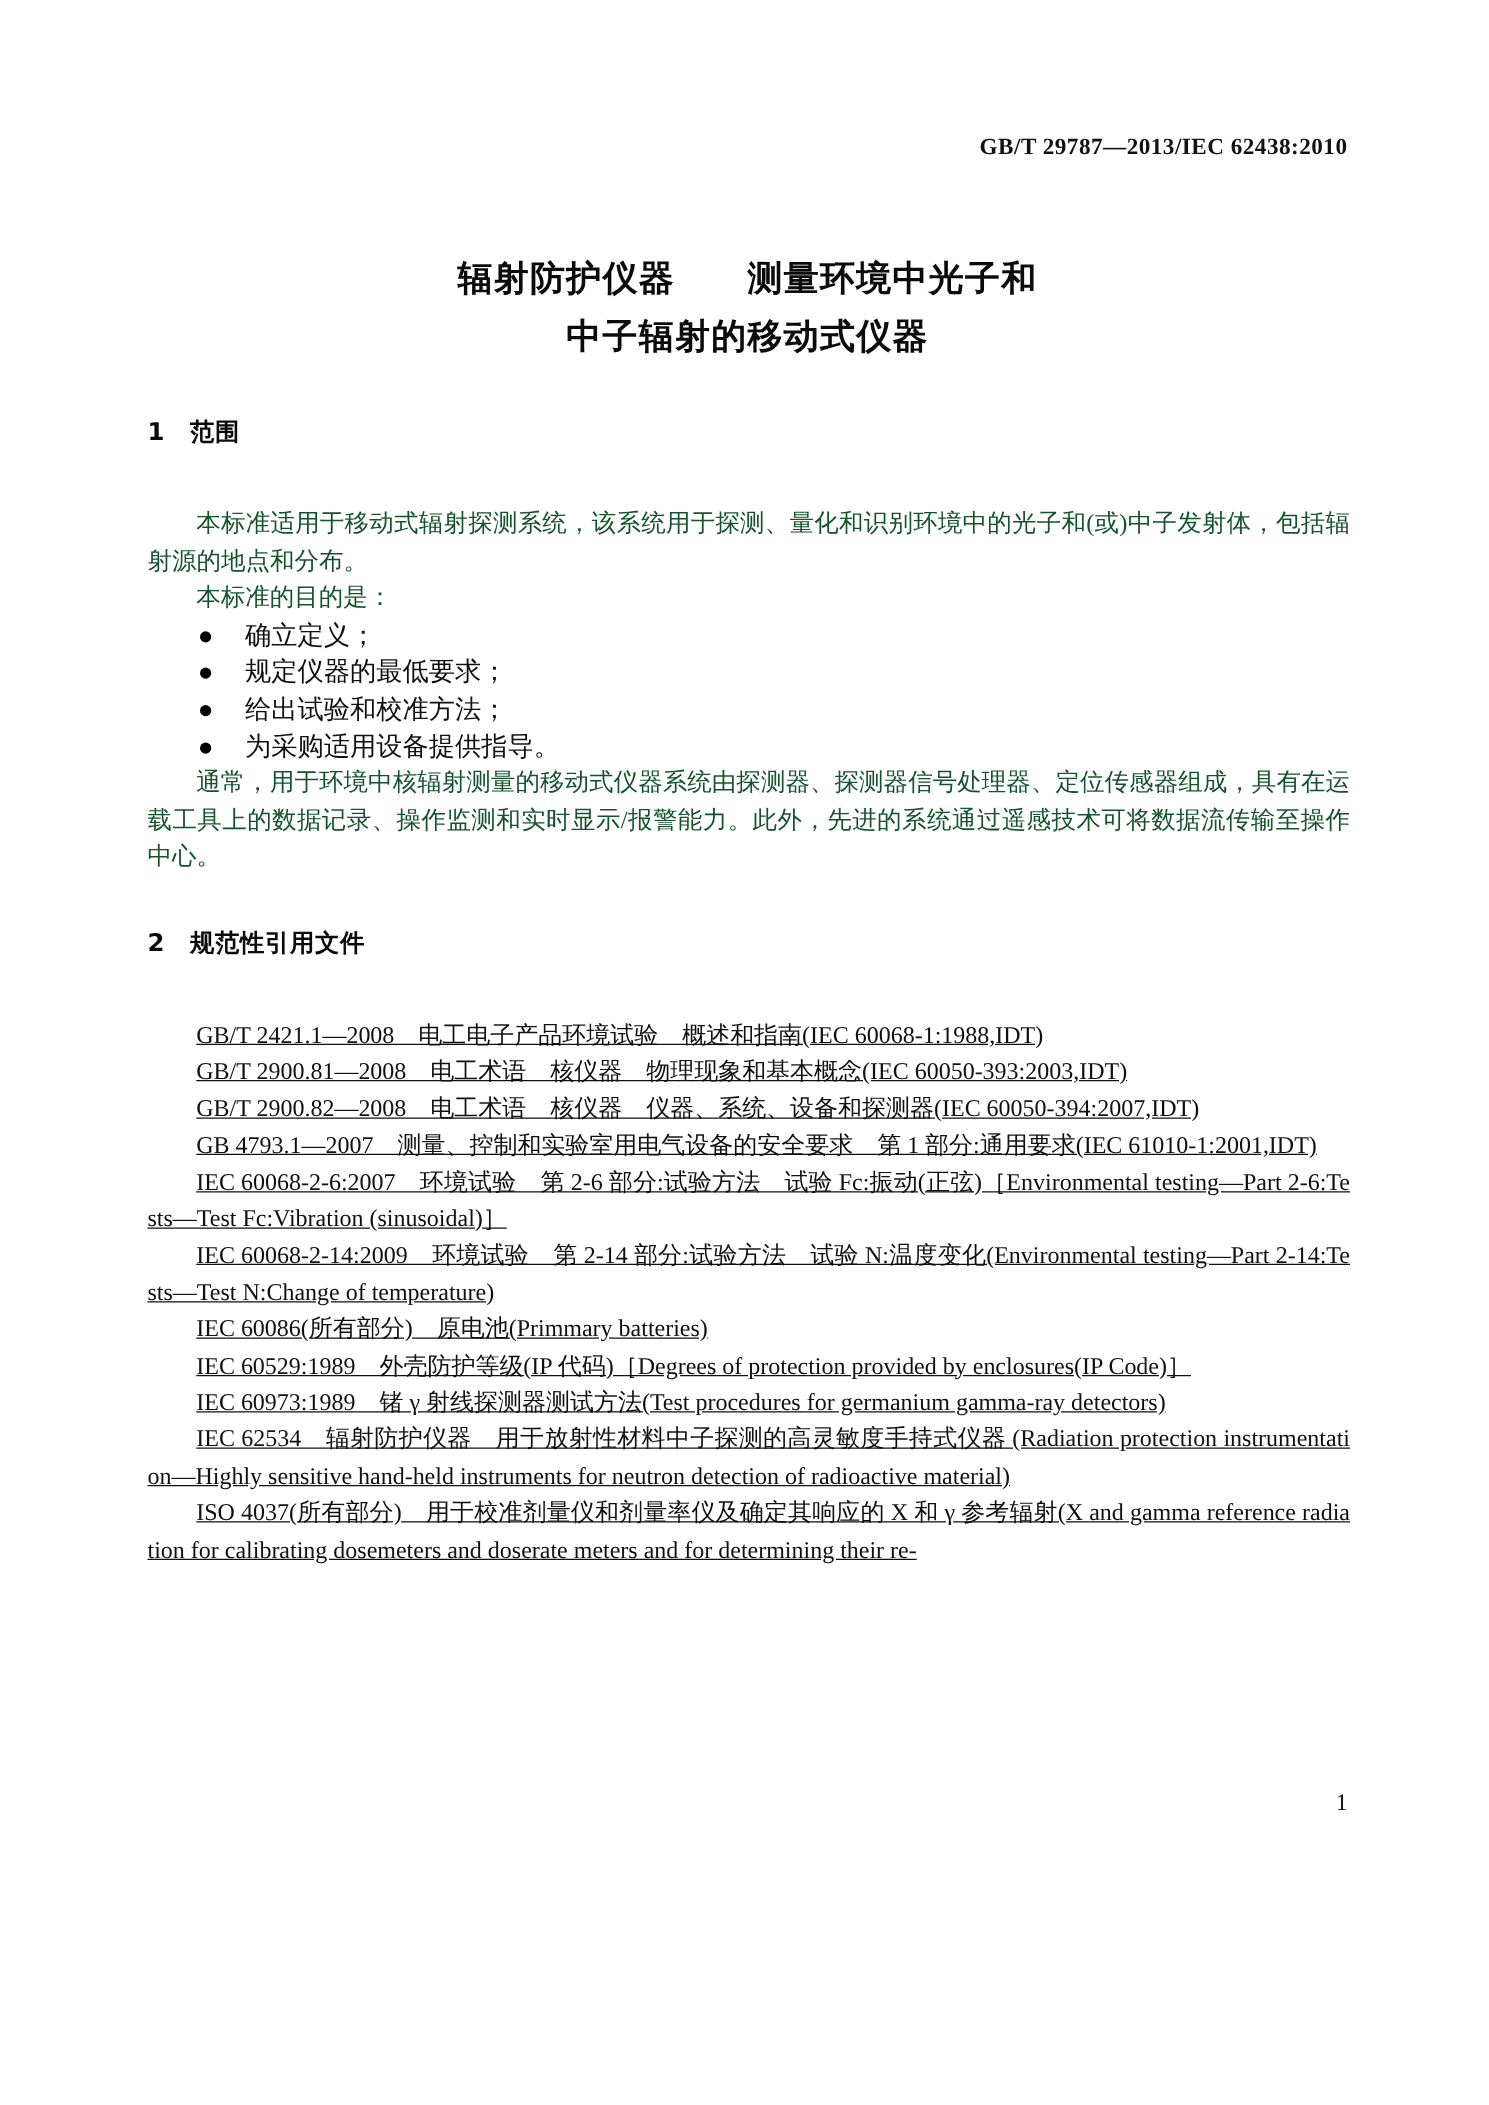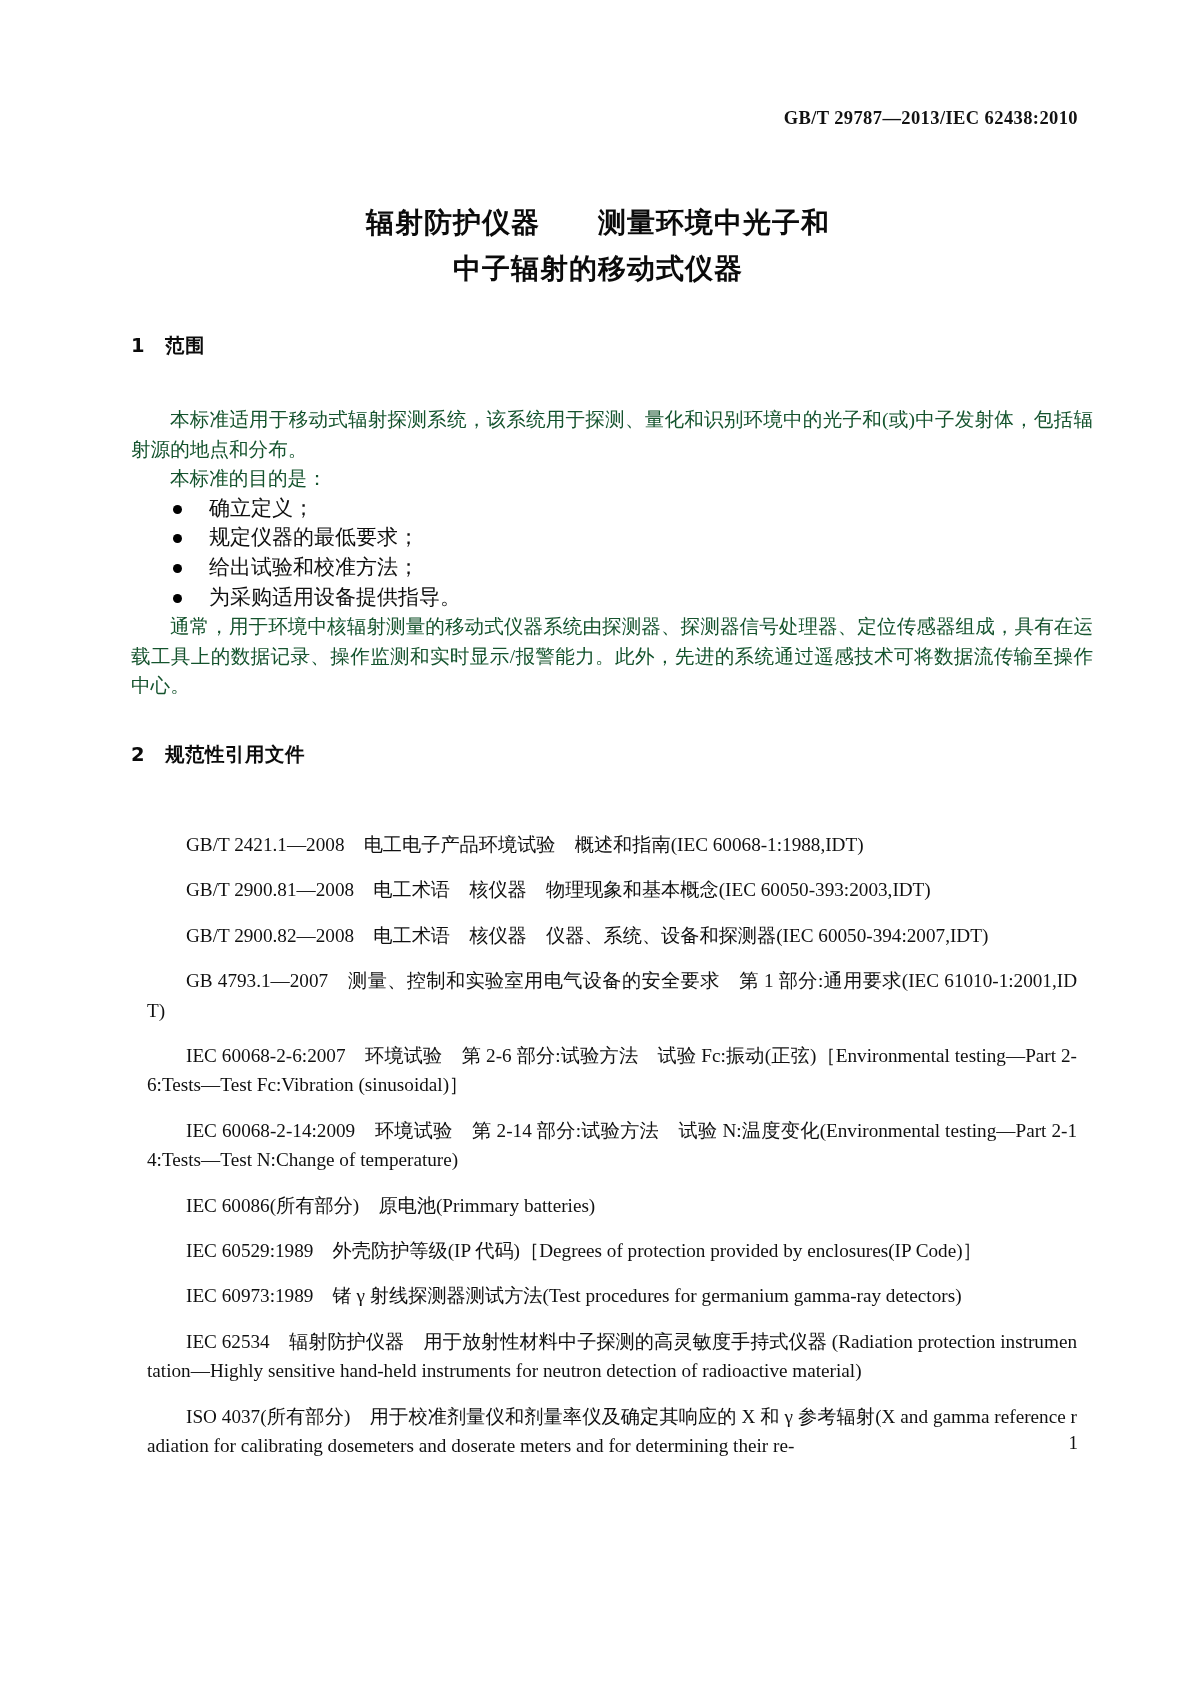--- a/index.html
+++ b/index.html
@@ -51,21 +51,21 @@
     font-size: 28px;
     line-height: 46px;
     letter-spacing: 1px;
     color: #0b0b0b;
   }
   .doc-title .tline { display: block; white-space: pre; }
 
   
   .content {
     position: absolute;
-    left: 131px;
+    left: 118px;
     top: 332px;
     width: 962px;
     font-size: 19.4px;
   }
 
   h2.sec {
     font-family: "DejaVu Sans", "Liberation Sans", sans-serif;
     font-weight: bold;
     font-size: 19.5px;
     margin: 0;
@@ -110,30 +110,31 @@
     left: 42px;
     top: 11px;
     width: 9px;
     height: 9px;
     background: #000;
     border-radius: 50%;
   }
 
   
   p.ref {
-    margin: 16px;
+    margin: 0;
     padding: 0;
     font-family: "Liberation Serif", "DejaVu Serif", serif;
     font-size: 19.2px;
     line-height: 29.4px;
     text-align: justify;
     text-justify: inter-character;
     text-indent: 39px;
     color: #101010;
     word-break: break-all;
+    text-decoration: underline;
   }
 
   
   .page-number {
     position: absolute;
     left: 118px;
     top: 1432px;
     width: 960px;
     text-align: right;
     font-family: "Liberation Serif", "DejaVu Serif", serif;

